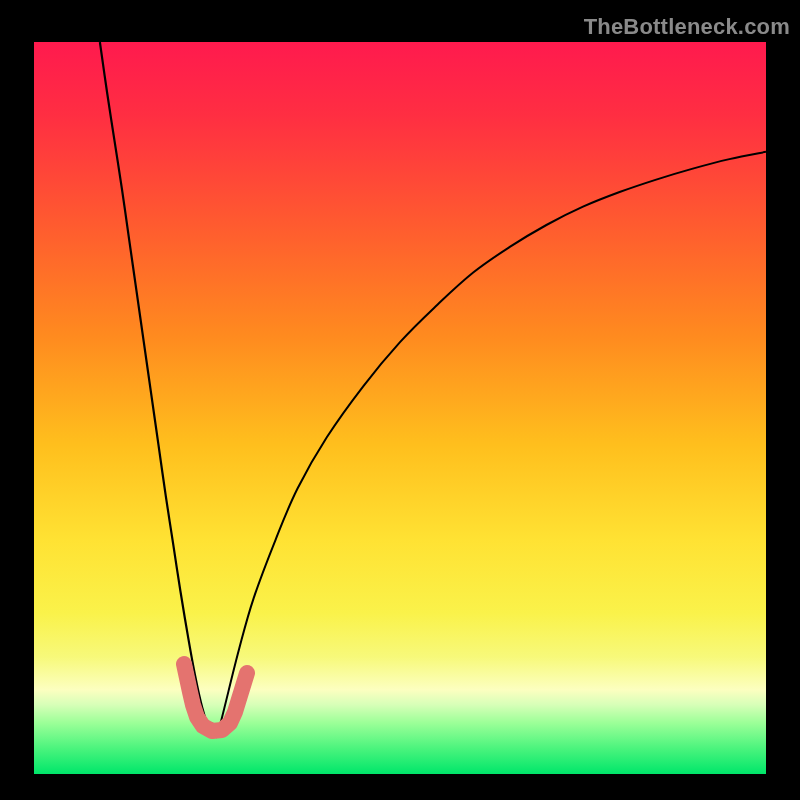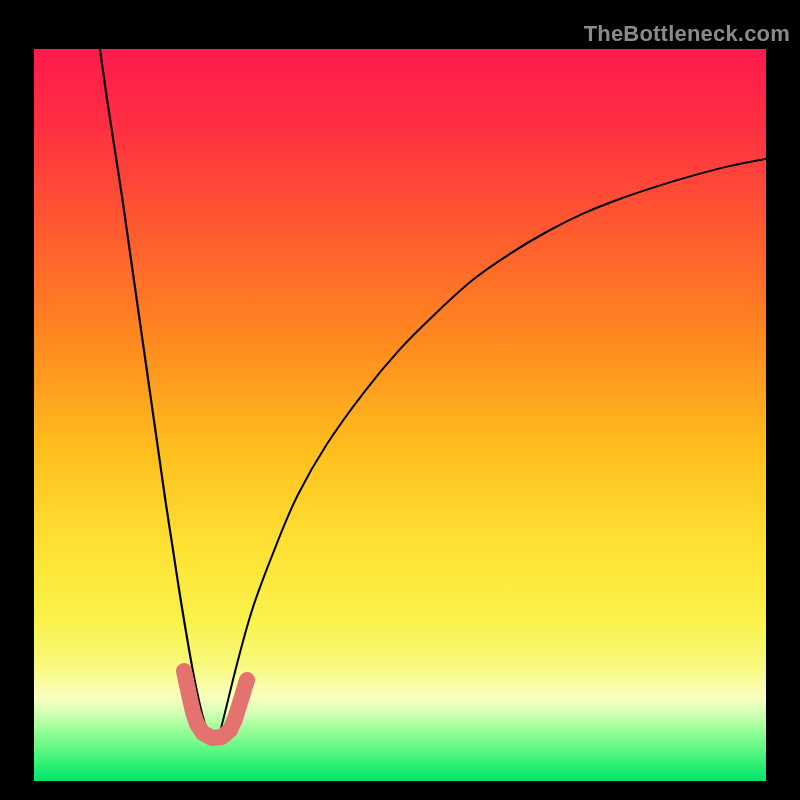--- a/index.html
+++ b/index.html
@@ -6,21 +6,21 @@
     margin: 0;
     padding: 0;
     width: 800px;
     height: 800px;
     background: #000;
     overflow: hidden;
   }
   .frame {
     position: absolute;
     left: 0;
-    top: 15px;
+    top: 8px;
     width: 800px;
     height: 566px;
     background: #000;
   }
   .plot {
     position: absolute;
     left: 34px;
     top: 34px;
     width: 732px;
     height: 732px;

